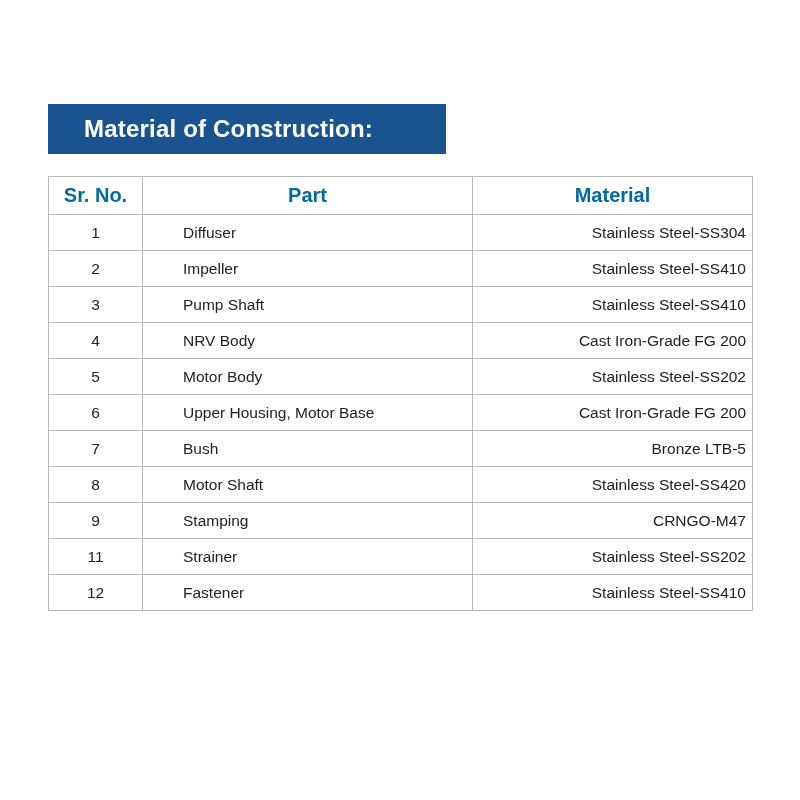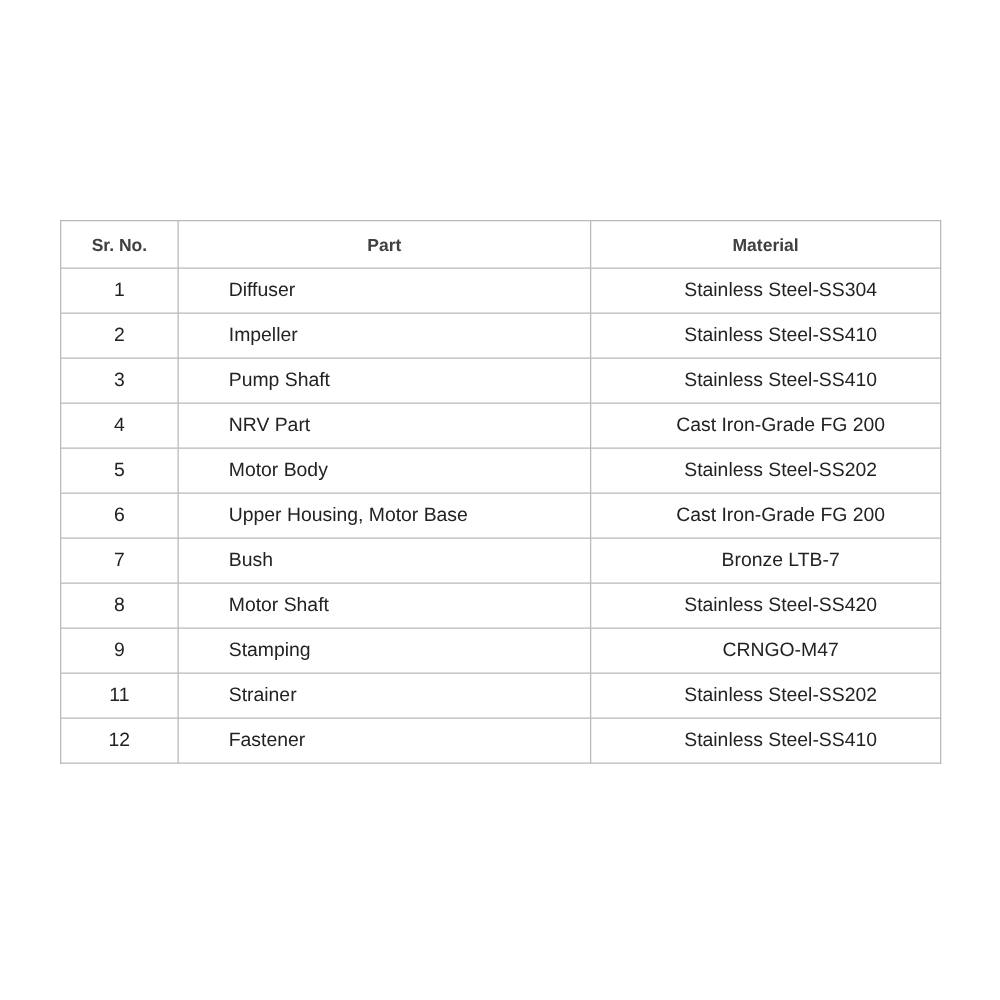--- a/index.html
+++ b/index.html
@@ -48,48 +48,51 @@
   .moc-table td {
     border: 1px solid #b9b9b9;
     height: 36px;
     padding: 0 6px;
     font-size: 15.5px;
     color: #222222;
     background: #ffffff;
     box-sizing: border-box;
   }
   .moc-table thead th {
-    color: #404040;
+    color: #0369a1;
     font-weight: bold;
-    font-size: 14px;
+    font-size: 20px;
     text-align: center;
     height: 38px;
   }
   .col-sr { width: 94px; }
   .col-part { width: 330px; }
   .col-material { width: 280px; }
 
   .moc-table td.cell-sr {
     text-align: center;
   }
   .moc-table td.cell-part {
     text-align: left;
     padding-left: 40px;
     margin-left: 40px;
   }
   .moc-table td.cell-material {
-    text-align: center;
+    text-align: right;
     padding-left: 30px;
   }
 </style>
 </head>
 <body>
 
 <div class="page">
 
+  <div class="title-banner">
+    <span class="title-text">Material of Construction:</span>
+  </div>
 
   <table class="moc-table">
     <colgroup>
       <col class="col-sr">
       <col class="col-part">
       <col class="col-material">
     </colgroup>
     <thead>
       <tr>
         <th>Sr. No.</th>
@@ -108,37 +111,37 @@
           <td class="cell-part">Impeller</td>
           <td class="cell-material">Stainless Steel-SS410</td>
         </tr>
         <tr>
           <td class="cell-sr">3</td>
           <td class="cell-part">Pump Shaft</td>
           <td class="cell-material">Stainless Steel-SS410</td>
         </tr>
         <tr>
           <td class="cell-sr">4</td>
-          <td class="cell-part">NRV Part</td>
+          <td class="cell-part">NRV Body</td>
           <td class="cell-material">Cast Iron-Grade FG 200</td>
         </tr>
         <tr>
           <td class="cell-sr">5</td>
           <td class="cell-part">Motor Body</td>
           <td class="cell-material">Stainless Steel-SS202</td>
         </tr>
         <tr>
           <td class="cell-sr">6</td>
           <td class="cell-part">Upper Housing, Motor Base</td>
           <td class="cell-material">Cast Iron-Grade FG 200</td>
         </tr>
         <tr>
           <td class="cell-sr">7</td>
           <td class="cell-part">Bush</td>
-          <td class="cell-material">Bronze LTB-7</td>
+          <td class="cell-material">Bronze LTB-5</td>
         </tr>
         <tr>
           <td class="cell-sr">8</td>
           <td class="cell-part">Motor Shaft</td>
           <td class="cell-material">Stainless Steel-SS420</td>
         </tr>
         <tr>
           <td class="cell-sr">9</td>
           <td class="cell-part">Stamping</td>
           <td class="cell-material">CRNGO-M47</td>

